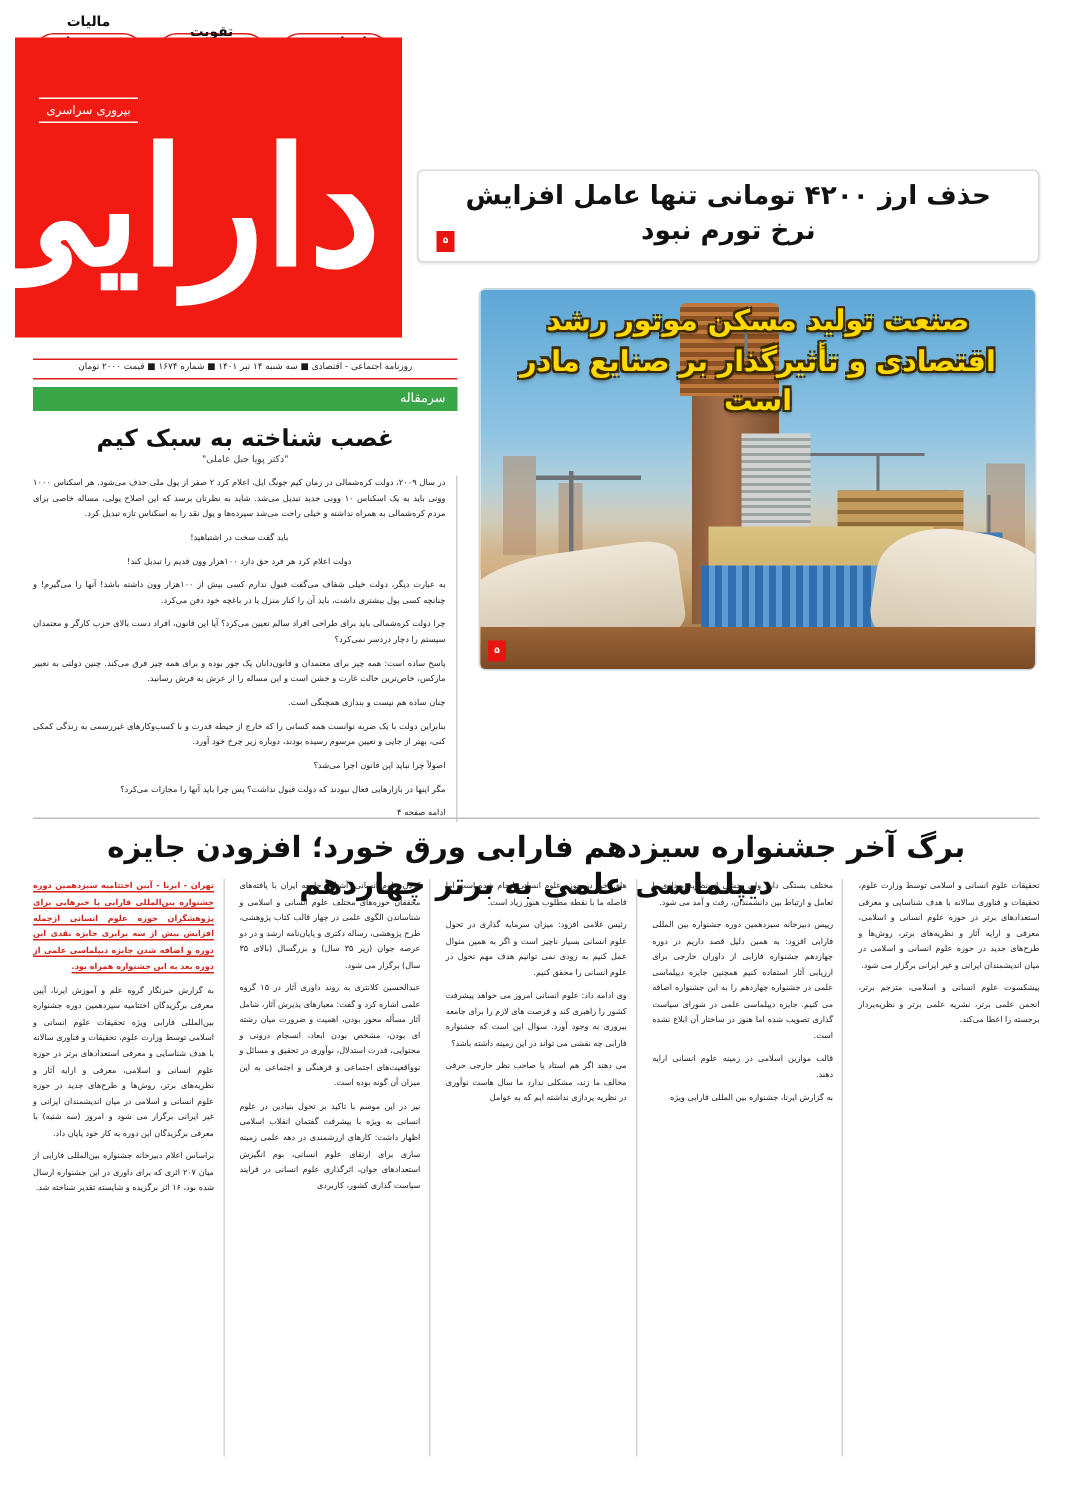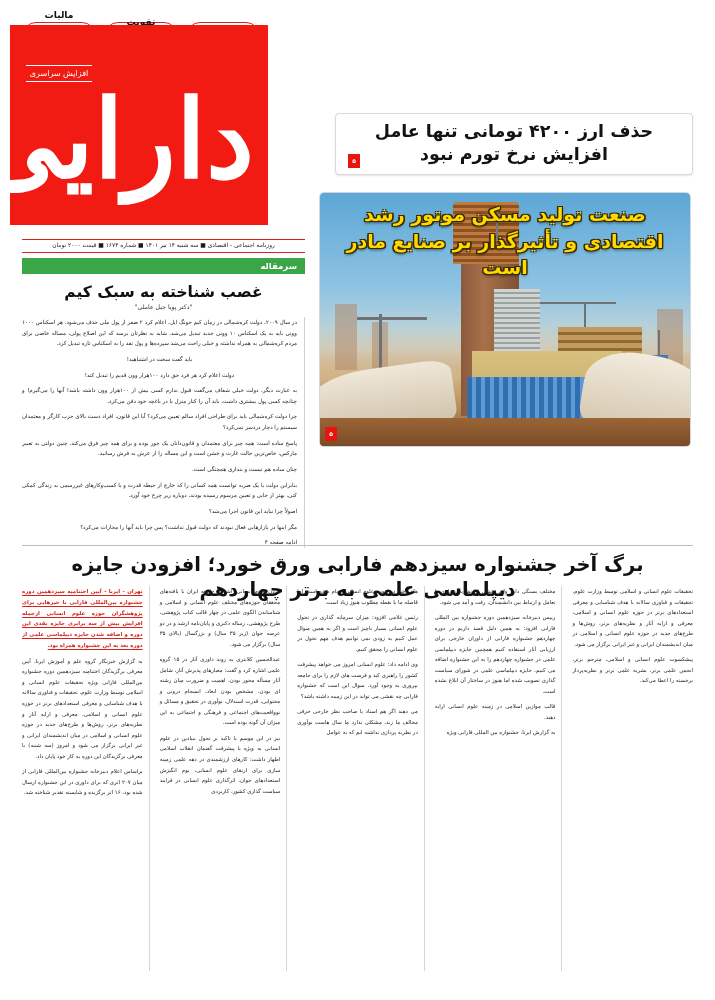--- a/index.html
+++ b/index.html
@@ -97,21 +97,21 @@
     padding: 3px 0;
     border-top: 1.5px solid #ffffff;
     border-bottom: 1.5px solid #ffffff;
     font-family: "DejaVu Serif", "Liberation Serif", serif;
   }
 
   
   .lead-banner {
     position: absolute;
     top: 113px; right: 22px;
-    width: 358px; height: 62px;
+    width: 415px; height: 62px;
     background: #ffffff;
     border: 1px solid #d9d9d9;
     border-radius: 4px;
     box-shadow: 0 1px 2px rgba(0,0,0,0.10);
     padding: 6px 14px 4px 14px;
   }
   .lead-banner-text {
     font-size: 17.5px;
     font-weight: bold;
     color: #121212;
@@ -244,21 +244,21 @@
   }
   .editorial {
     position: absolute;
     top: 258px; left: 22px;
     width: 283px;
   }
   .editorial-tag {
     background: #3aa648;
     color: #ffffff;
     font-size: 8.5px;
-    font-weight: bold;
+    font-weight: normal;
     padding: 3px 8px;
     text-align: right;
   }
   .editorial-title {
     font-size: 15.5px;
     font-weight: bold;
     text-align: center;
     color: #111;
     margin-top: 9px;
     letter-spacing: 0.4px;
@@ -352,21 +352,21 @@
     </div>
     <div class="teaser">
       <div class="teaser-text">مالیات سردفتران بر اساس کارکرد و درآمد محاسبه می‌شود</div>
       <div class="page-badge">۲</div>
     </div>
   </div>
 
   <div class="masthead">
     <div class="masthead-inner">
       <div class="masthead-title">دارایی</div>
-      <div class="masthead-sub">افزایش سراسری</div>
+      <div class="masthead-sub">بپروری سراسری</div>
     </div>
   </div>
 
   <div class="lead-banner">
     <div class="lead-banner-text">حذف ارز ۴۲۰۰ تومانی تنها عامل افزایش نرخ تورم نبود</div>
     <div class="page-badge">۵</div>
   </div>
 
   <div class="photo-wrap">
     <div class="photo-sky"></div>

